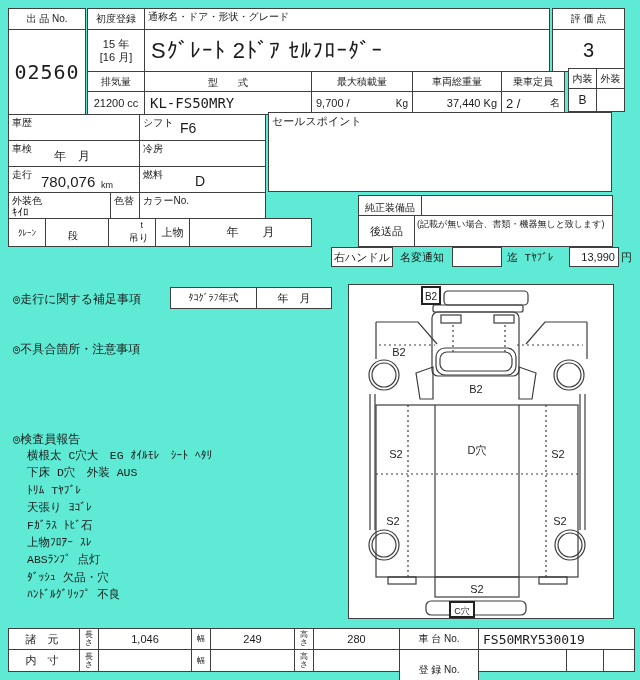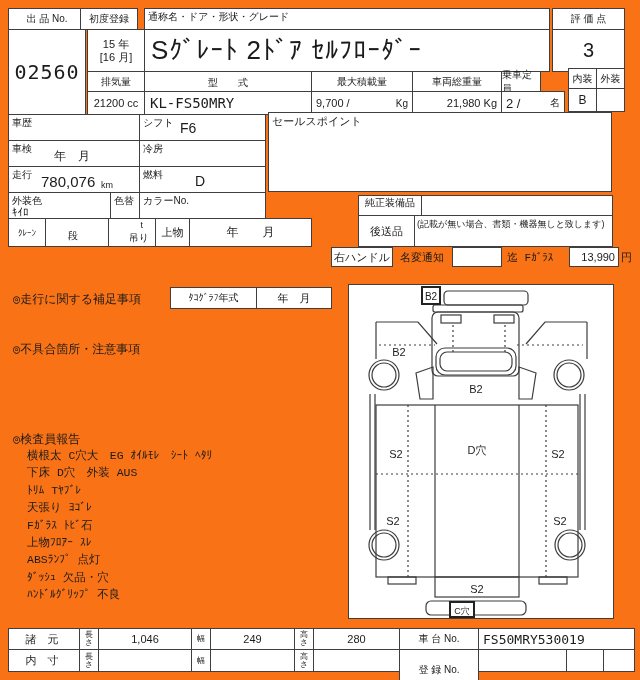--- a/index.html
+++ b/index.html
@@ -1,17 +1,17 @@
 <!DOCTYPE html>
 <html><head>
 <meta charset="utf-8">
 <style>
   html,body { margin:0; padding:0; background:#e9e9e9; }
   .sheet {
-    position:relative; width:640px; height:680px; background:#f97316;
+    position:relative; width:640px; height:680px; background:#5eead4;
     font-family:"Liberation Sans", sans-serif; color:#1b1b1b; overflow:hidden;
   }
   .box { position:absolute; border:1px solid #3f3f3f; box-sizing:border-box; background:#fff; }
   .txt { position:absolute; box-sizing:border-box;font-family:Liberation Mono, monospace; }
   .cc { display:flex; align-items:center; justify-content:center; }
   .lbl { font-size:10px; }
   .mono { font-family:"DejaVu Sans Mono", monospace; }
   .tl { padding:1px 3px; font-size:10px; }
   .between { display:flex; align-items:center; justify-content:space-between; padding:4px 4px; }
   .stack { display:flex; flex-direction:column; align-items:center; justify-content:center; line-height:1.15; }
@@ -23,33 +23,33 @@
 
 <div class="sheet">
 
   <div class="box cc" style="left:8px;top:8px;width:78px;height:22px">
       <span class="lbl">出 品 No.</span>
     </div>
   <div class="box cc" style="left:8px;top:29px;width:78px;height:86px">
       <span class="mono" style="font-size:20px;letter-spacing:1px">02560</span>
     </div>
 
-  <div class="box cc" style="left:80px;top:8px;width:58px;height:22px">
+  <div class="box cc" style="left:87px;top:8px;width:58px;height:22px">
       <span class="lbl">初度登録</span>
     </div>
   <div class="box stack" style="left:87px;top:29px;width:58px;height:43px">
     <span style="font-size:11px">15 年</span>
     <span style="font-size:11px">[16 月]</span>
   </div>
 
   <div class="box" style="left:144px;top:8px;width:406px;height:22px">
       <div class="tl">通称名・ドア・形状・グレード</div>
     </div>
   <div class="box" style="left:144px;top:29px;width:406px;height:43px;display:flex;align-items:center">
-      <span style="font-size:26px;padding-left:6px;letter-spacing:1px">Sｸﾞﾚｰﾄ 2ﾄﾞｱ ｾﾙﾌﾛｰﾀﾞｰ</span>
+      <span style="font-size:22px;padding-left:6px;letter-spacing:1px">Sｸﾞﾚｰﾄ 2ﾄﾞｱ ｾﾙﾌﾛｰﾀﾞｰ</span>
     </div>
 
   <div class="box cc" style="left:552px;top:8px;width:73px;height:22px">
       <span class="lbl">評 価 点</span>
     </div>
   <div class="box cc" style="left:552px;top:29px;width:73px;height:43px">
       <span style="font-size:20px">3</span>
     </div>
 
   <div class="box cc" style="left:87px;top:71px;width:58px;height:21px">
@@ -71,24 +71,24 @@
     </div>
   <div class="box between" style="left:311px;top:91px;width:102px;height:24px">
     <span style="font-size:11px">9,700 /</span>
     <span style="font-size:10px">Kg</span>
   </div>
 
   <div class="box cc" style="left:412px;top:71px;width:90px;height:21px">
       <span class="lbl">車両総重量</span>
     </div>
   <div class="box" style="left:412px;top:91px;width:90px;height:24px;display:flex;align-items:center;justify-content:flex-end">
-      <span style="font-size:11px;padding-right:4px">21,980 Kg</span>
-    </div>
-
-  <div class="box cc" style="left:501px;top:71px;width:40px;height:21px">
+      <span style="font-size:11px;padding-right:4px">37,440 Kg</span>
+    </div>
+
+  <div class="box cc" style="left:501px;top:71px;width:64px;height:21px">
       <span class="lbl">乗車定員</span>
     </div>
   <div class="box between" style="left:501px;top:91px;width:64px;height:24px">
     <span style="font-size:13px">2 /</span>
     <span style="font-size:10px">名</span>
   </div>
 
   <div class="box cc" style="left:568px;top:68px;width:29px;height:21px">
       <span class="lbl">内装</span>
     </div>
@@ -154,37 +154,37 @@
     </div>
   <div class="box cc" style="left:189px;top:218px;width:123px;height:29px">
       <span style="font-size:12px">年　　月</span>
     </div>
 
   <div class="box" style="left:268px;top:112px;width:344px;height:80px">
       <div class="tl" style="font-size:11px">セールスポイント</div>
     </div>
 
   <div class="box" style="left:358px;top:195px;width:255px;height:21px">
-    <div style="position:absolute;left:0;top:0;bottom:0;width:62px;border-right:1px solid #3f3f3f;display:flex;align-items:flex-start;justify-content:center">
+    <div style="position:absolute;left:0;top:0;bottom:0;width:62px;border-right:1px solid #3f3f3f;display:flex;align-items:flex-end;justify-content:center">
         <span style="font-size:10px">純正装備品</span>
       </div>
   </div>
   <div class="box" style="left:358px;top:215px;width:255px;height:32px">
     <div style="position:absolute;left:0;top:0;bottom:0;width:55px;border-right:1px solid #3f3f3f;display:flex;align-items:center;justify-content:center">
         <span style="font-size:11px">後送品</span>
       </div>
     <div style="position:absolute;left:58px;top:2px;font-size:9px">(記載が無い場合、書類・機器無しと致します)</div>
   </div>
 
   <div class="box cc" style="left:331px;top:247px;width:62px;height:20px">
       <span style="font-size:11px">右ハンドル</span>
     </div>
   <span class="txt" style="left:400px;top:250px;font-size:11px">名変通知</span>
   <div class="box" style="left:452px;top:247px;width:50px;height:20px"></div>
-  <span class="txt" style="left:507px;top:250px;font-size:11px">迄 Fｶﾞﾗｽ</span>
+  <span class="txt" style="left:507px;top:250px;font-size:11px">迄 Tﾔﾌﾞﾚ</span>
   <div class="box" style="left:569px;top:247px;width:50px;height:20px;display:flex;align-items:center;justify-content:flex-end">
       <span style="font-size:11px;padding-right:3px">13,990</span>
     </div>
   <span class="txt" style="left:621px;top:250px;font-size:11px">円</span>
 
   <span class="txt" style="left:13px;top:291px;font-size:12px">◎走行に関する補足事項</span>
   <div class="box cc" style="left:170px;top:287px;width:87px;height:22px">
       <span style="font-size:10px">ﾀｺｸﾞﾗﾌ年式</span>
     </div>
   <div class="box cc" style="left:256px;top:287px;width:76px;height:22px">

